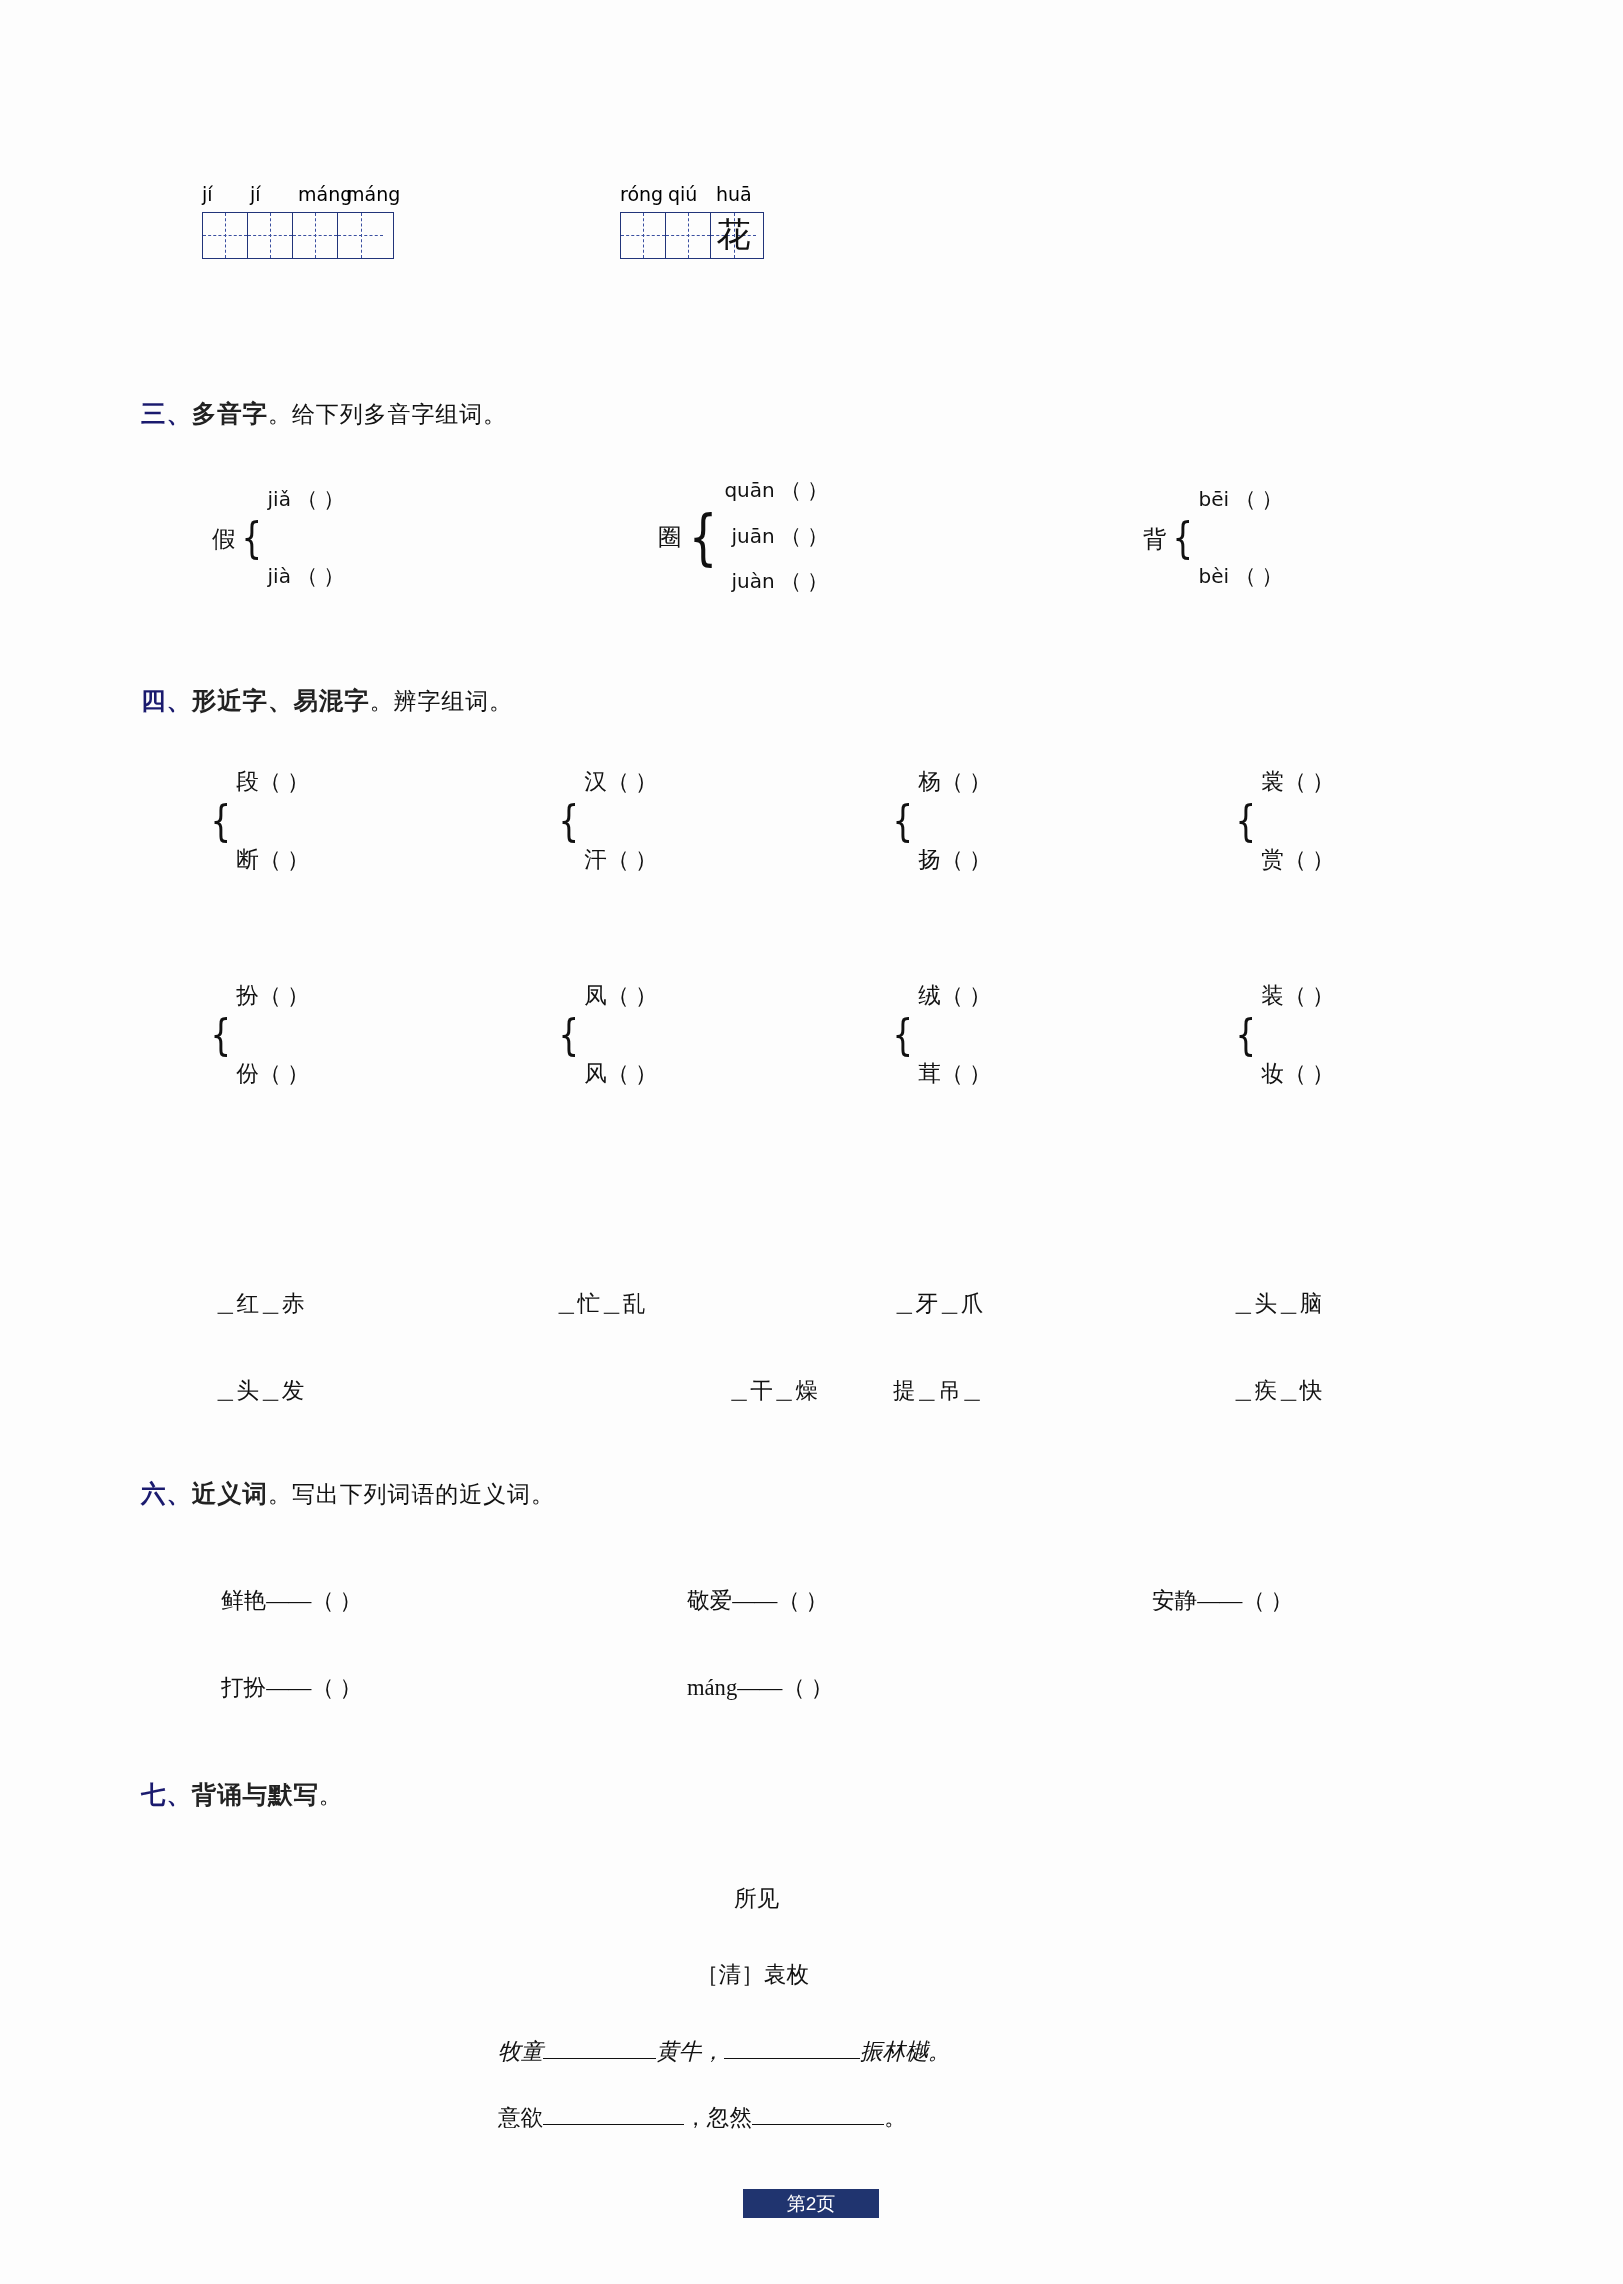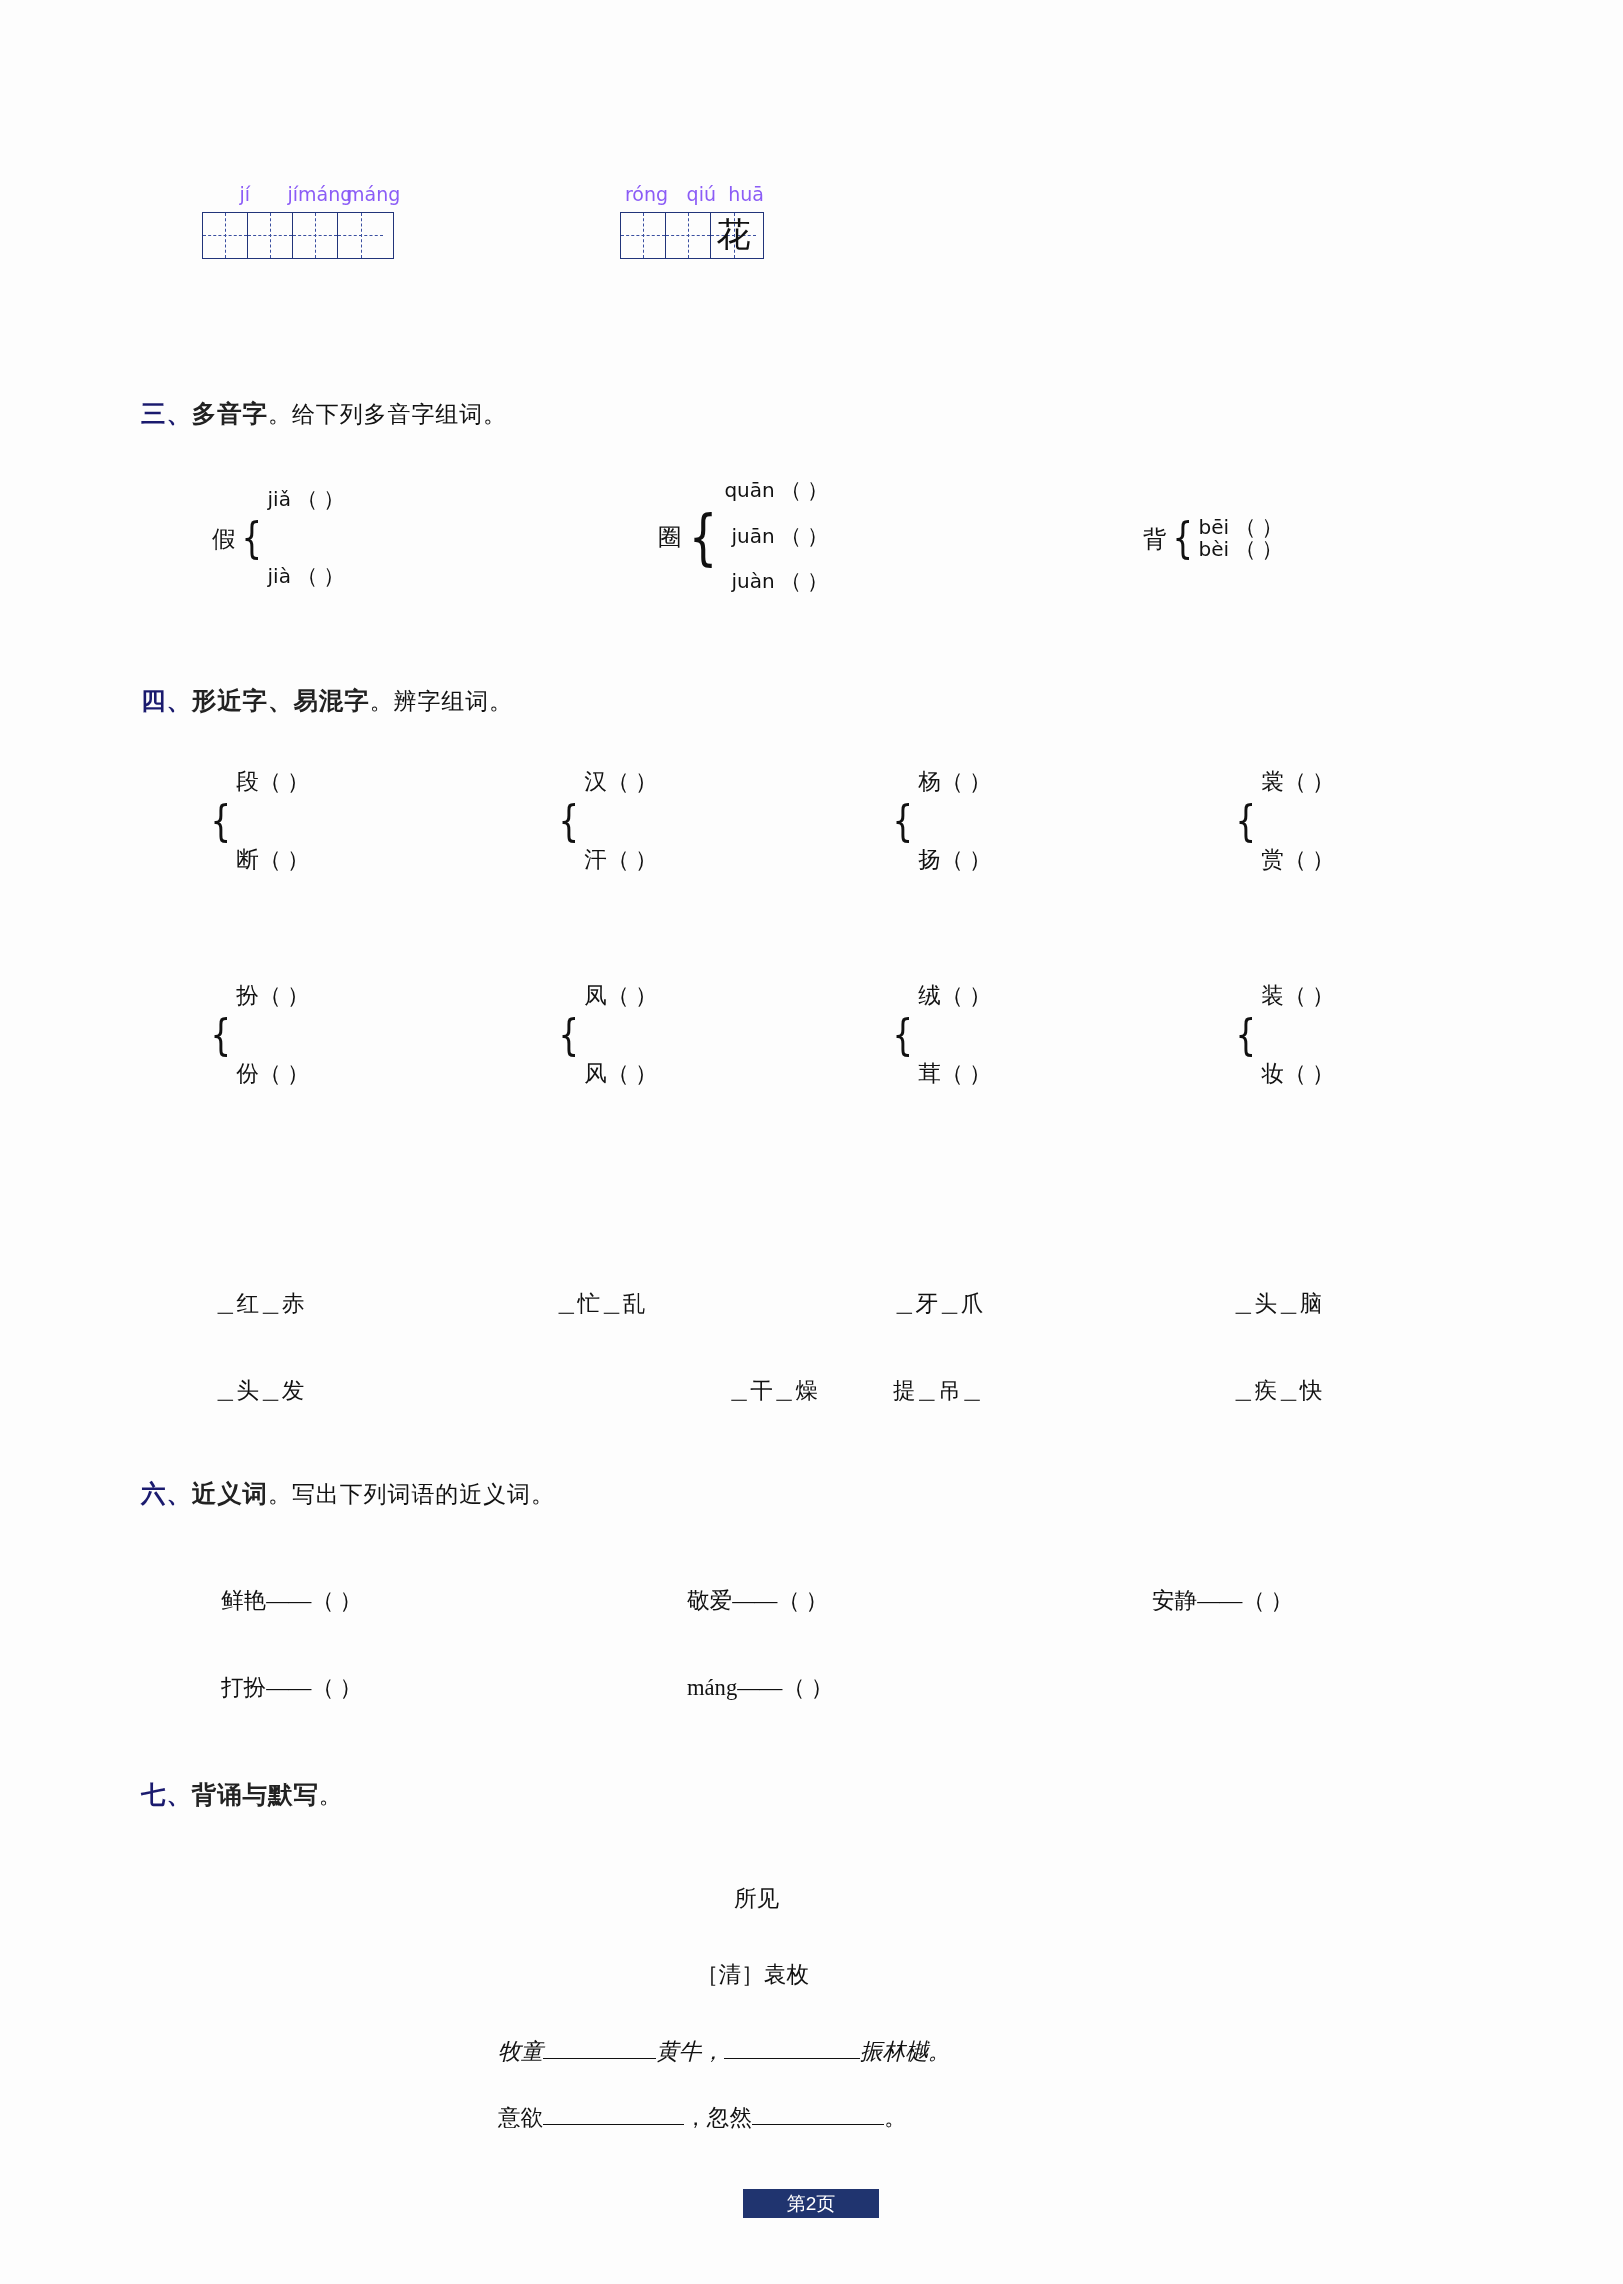--- a/index.html
+++ b/index.html
@@ -31,22 +31,22 @@
   .sec-desc {
     font-family: "Liberation Sans", sans-serif;
     font-size: 23px;
     color: #111;
     font-weight: normal;
   }
   .row { position:absolute; }
   .mono-pinyin {
     font-family: "DejaVu Sans", sans-serif;
     font-size: 19px;
-    color:#8b5cf6;
-    text-align:right;
+    color:#000000;
+    text-align:left;
   }
   
   .grid {
     display:flex;
     border:1.4px solid #21347a;
   }
   .cell {
     width: 45px; height: 45px;
     border-right: 1.4px solid #21347a;
     position: relative;
@@ -178,21 +178,21 @@
     <div class="brace-lines" style="height:113px; justify-content:space-between;text-align:right;">
       <div class="bline"><span class="py">quān</span> <span class="paren">（        ）</span></div>
       <div class="bline"><span class="py">juān</span> <span class="paren">（        ）</span></div>
       <div class="bline"><span class="py">juàn</span> <span class="paren">（        ）</span></div>
     </div>
   </div>
 
   <div class="brace-group" style="left:1143px; top:489px;">
     <span class="brace-head">背</span>
     <span class="brace">{</span>
-    <div class="brace-lines" style="height:99px; justify-content:center;">
+    <div class="brace-lines" style="height:99px; justify-content:space-between;">
       <div class="bline"><span class="py">bēi</span> <span class="paren">（        ）</span></div>
       <div class="bline"><span class="py">bèi</span> <span class="paren">（        ）</span></div>
     </div>
   </div>
 
   <div class="row sec-title" style="left:141px; top:684px;">
     <span class="num">四、</span><span class="sub">形近字、易混字</span><span class="sec-desc">。辨字组词。</span>
   </div>
 
   <div class="brace-group" style="left:207px; top:771px;">

